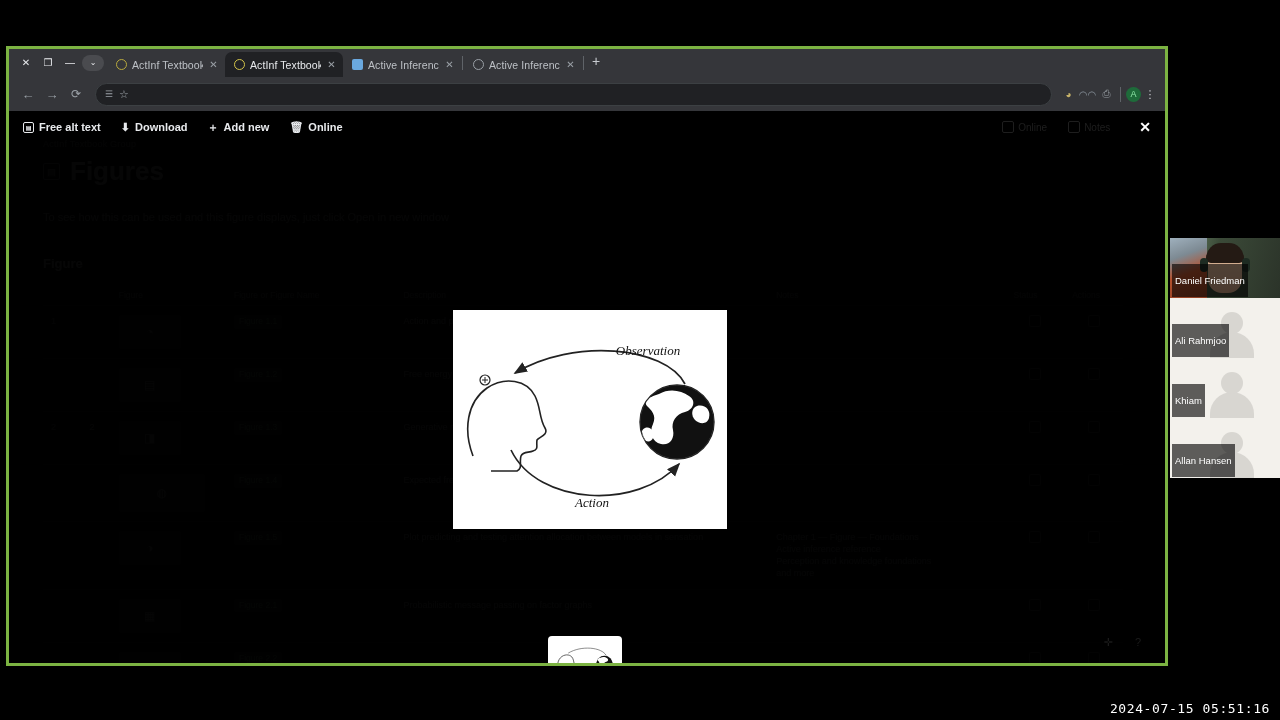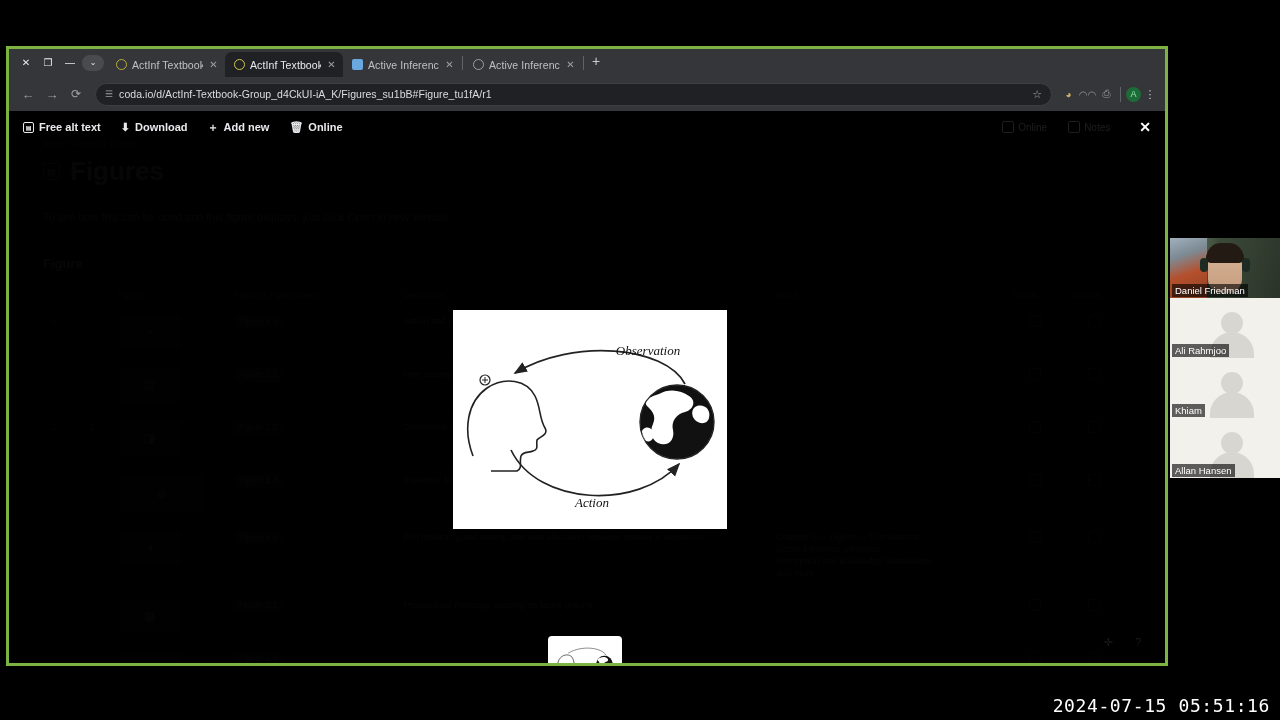--- a/index.html
+++ b/index.html
@@ -171,21 +171,21 @@
     display:flex; gap:22px; color:#1b1b1b; font-size:11px;
   }
 
   
   #rail { position:absolute; right:0; top:238px; width:110px; }
   .pcell { position:relative; width:124px; height:60px; overflow:hidden; background:#111; }
   .pcell.lead { width:110px; height:60px; }
   .pname {
     position:absolute; left:2px; bottom:1px;
     background:rgba(0,0,0,.62); color:#fff;
-    font-size:9.5px; padding:1px 3px; white-space:nowrap;
+    font-size:9.5px; padding:11px 3px; white-space:nowrap;
   }
   .avatar-ph {
     width:100%; height:100%; background:#f3f1ec;
     display:flex; align-items:flex-end; justify-content:center;
   }
   .av-body {
     width:44px; height:26px; background:#d8d6d1;
     border-radius:22px 22px 0 0; position:relative;
   }
   .av-body:before {
@@ -212,21 +212,21 @@
   }
   .cam-hp-l, .cam-hp-r {
     position:absolute; top:20px; width:8px; height:14px;
     border-radius:4px; background:#1d2b22;
   }
   .cam-hp-l { left:30px; } .cam-hp-r { right:30px; }
 
   
   #clock {
     position:absolute; right:10px; bottom:4px;
-    color:#fff; font-size:18px; letter-spacing:.6px;
+    color:#fff; font-size:13px; letter-spacing:.6px;
     font-family:"DejaVu Sans Mono", monospace;
   }
 </style>
 </head>
 <body>
 
 <div id="share-frame">
   <div id="browser">
 
     <div class="tabstrip">
@@ -267,21 +267,20 @@
       <div class="newtab">+</div>
     </div>
 
     <div class="navbar">
       <div class="navbtn">←</div>
       <div class="navbtn">→</div>
       <div class="navbtn reload">⟳</div>
 
       <div class="omnibox">
         <span class="omni-lock">☰</span>
-        <span class="omni-url">coda.io/d/ActInf-Textbook-Group_d4CkUI-iA_K/Figures_su1bB#Figure_tu1fA/r1</span>
         <span class="omni-star">☆</span>
       </div>
 
       <div class="ext-ico" style="color:#c9b46a;">◕</div>
       <div class="ext-ico" style="color:#8f9aa3;">◠◠</div>
       <div class="ext-ico" style="color:#9aa0a6;">⎙</div>
       <div class="vbar"></div>
       <div class="avatar-a">A</div>
       <div class="kebab">⋮</div>
     </div>

